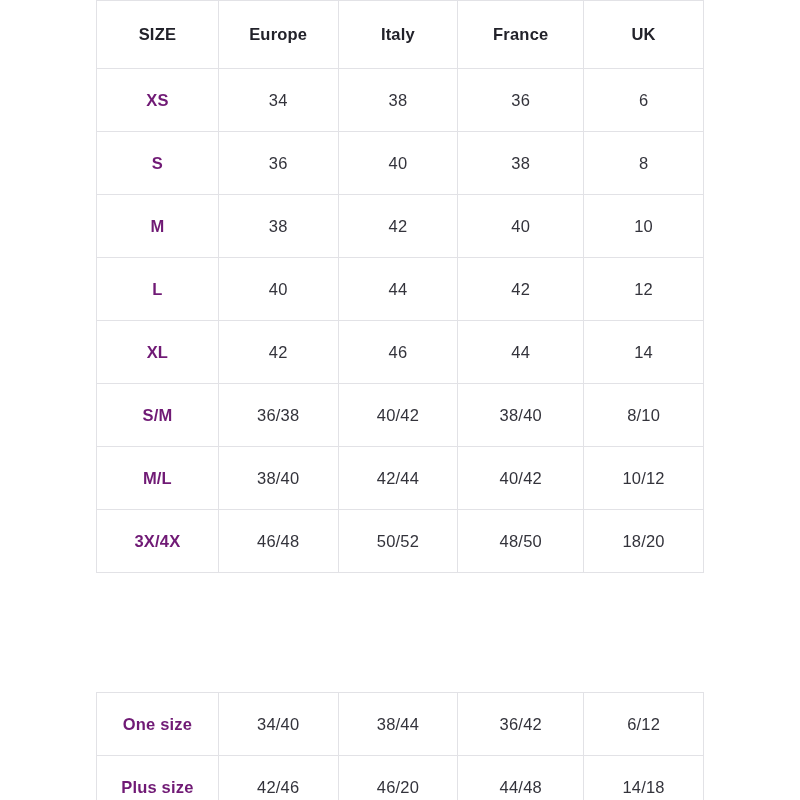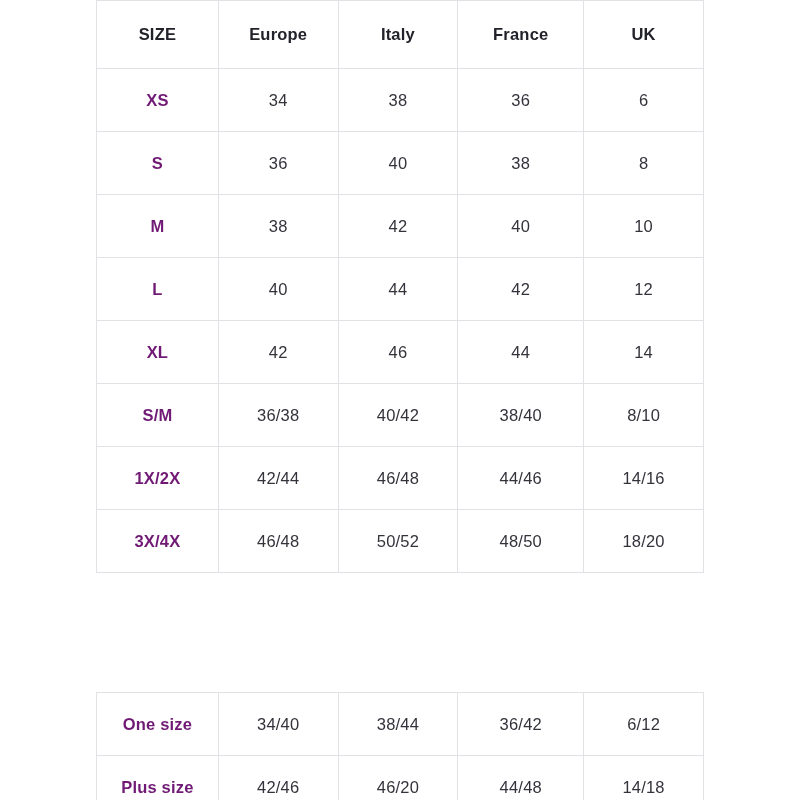--- a/index.html
+++ b/index.html
@@ -125,25 +125,25 @@
           <td>14</td>
         </tr>
         <tr>
           <td class="rowhead">S/M</td>
           <td>36/38</td>
           <td>40/42</td>
           <td>38/40</td>
           <td>8/10</td>
         </tr>
         <tr>
-          <td class="rowhead">1X/2X</td>
+          <td class="rowhead">M/L</td>
+          <td>38/40</td>
           <td>42/44</td>
-          <td>46/48</td>
-          <td>44/46</td>
-          <td>14/16</td>
+          <td>40/42</td>
+          <td>10/12</td>
         </tr>
         <tr>
           <td class="rowhead">3X/4X</td>
           <td>46/48</td>
           <td>50/52</td>
           <td>48/50</td>
           <td>18/20</td>
         </tr>
       </tbody>
     </table>

